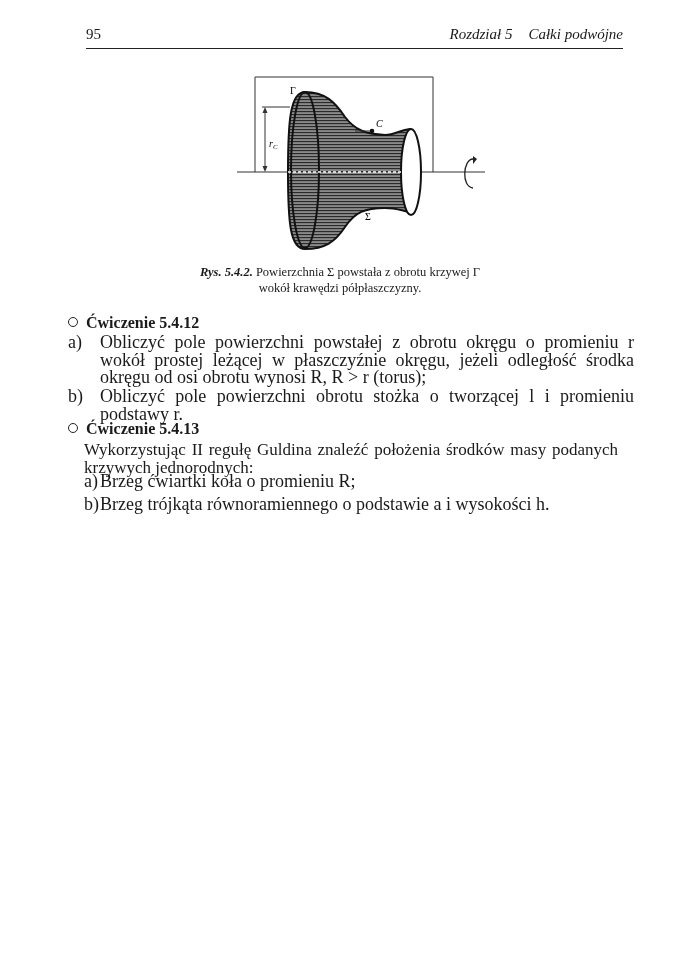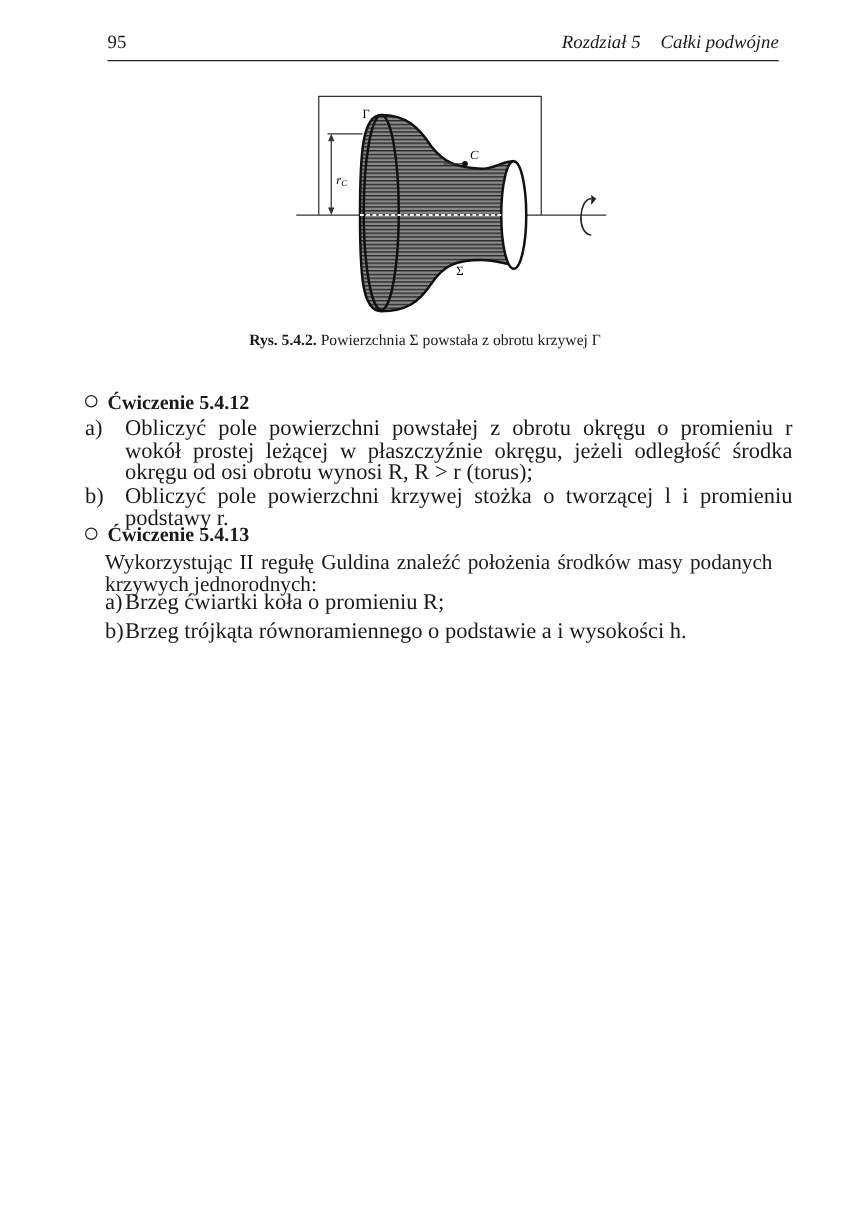--- a/index.html
+++ b/index.html
@@ -13,21 +13,21 @@
       border-bottom: 1px solid #222;
     }
     .page-num { position: absolute; left: 0; top: 0; font-size: 15px; font-family: "Liberation Serif", serif; }
     .running-title { position: absolute; right: 0; top: 0; font-size: 15px; font-style: italic; font-family: "Liberation Serif", serif; }
     .running-title .sep { display: inline-block; width: 16px; }
     .figure { position: absolute; left: 235px; top: 72px; width: 260px; height: 185px; }
     .caption {
       position: absolute; left: 150px; top: 264px; width: 380px; text-align: center;
       font-size: 12.5px; line-height: 16px; font-family: "Liberation Serif", serif;
     }
-    .caption b { font-weight: bold; }
+    .caption b { font-weight: bold; font-style: italic; }
     .exercise-title {
       position: absolute; left: 68px; font-size: 16px; font-weight: bold;
       font-family: "Liberation Serif", serif;
     }
     .exercise-title .circ {
       display: inline-block; width: 8px; height: 8px; border: 1.5px solid #222; border-radius: 50%;
       margin-right: 8px; position: relative; top: -1px;
     }
     .para {
       position: absolute; left: 84px; width: 534px; font-size: 17px; line-height: 17.5px;
@@ -84,30 +84,31 @@
 
     <text x="55" y="22" font-family="Liberation Serif, serif" font-size="10">Γ</text>
     <text x="141" y="55" font-family="Liberation Serif, serif" font-size="10" font-style="italic">C</text>
     <text x="34" y="75" font-family="Liberation Serif, serif" font-size="10" font-style="italic">r<tspan font-size="7" dy="2">C</tspan></text>
     <text x="130" y="148" font-family="Liberation Serif, serif" font-size="10">Σ</text>
   </svg>
 </div>
 
 <div class="caption">
   <div><b>Rys. 5.4.2.</b> <span>Powierzchnia Σ powstała z obrotu krzywej Γ</span></div>
+  <div>wokół krawędzi półpłaszczyzny.</div>
 </div>
 
 <div class="exercise-title" style="top:314px;">
   <span class="circ"></span><span>Ćwiczenie 5.4.12</span>
 </div>
 <div class="item hang" style="top:334px;">
   <span class="lbl">a)</span><span class="body">Obliczyć pole powierzchni powstałej z obrotu okręgu o promieniu r wokół prostej leżącej w płaszczyźnie okręgu, jeżeli odległość środka okręgu od osi obrotu wynosi R, R &gt; r (torus);</span>
 </div>
 <div class="item hang" style="top:388px;">
-  <span class="lbl">b)</span><span class="body">Obliczyć pole powierzchni krzywej stożka o tworzącej l i promieniu podstawy r.</span>
+  <span class="lbl">b)</span><span class="body">Obliczyć pole powierzchni obrotu stożka o tworzącej l i promieniu podstawy r.</span>
 </div>
 
 <div class="exercise-title" style="top:420px;">
   <span class="circ"></span><span>Ćwiczenie 5.4.13</span>
 </div>
 <div class="para" style="top:441px;">Wykorzystując II regułę Guldina znaleźć położenia środków masy podanych krzywych jednorodnych:</div>
 <div class="item" style="top:473px;">
   <span class="lbl">a)</span><span class="body">Brzeg ćwiartki koła o promieniu R;</span>
 </div>
 <div class="item" style="top:496px;">

